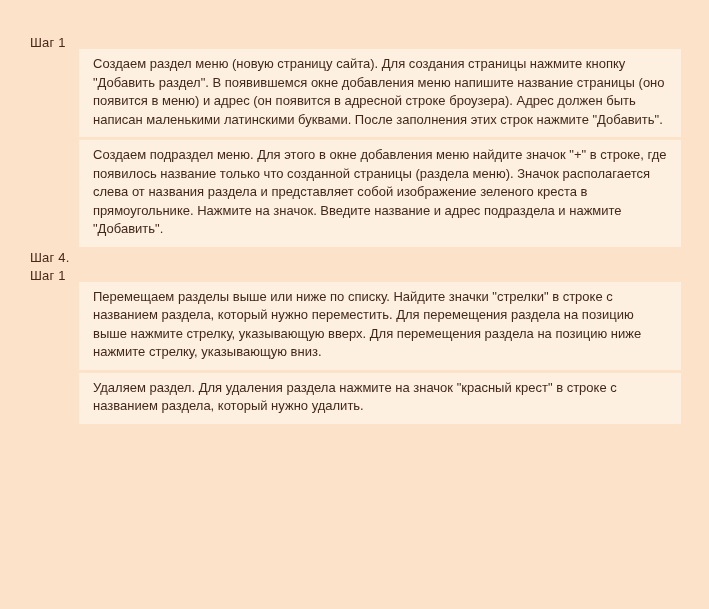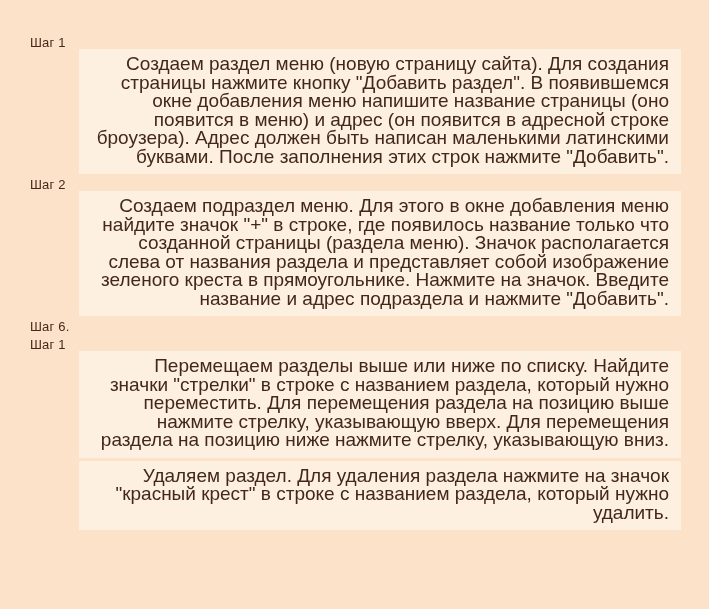--- a/index.html
+++ b/index.html
@@ -29,43 +29,42 @@
     line-height: 14px;
     height: 14px;
     letter-spacing: 0.2px;
     white-space: nowrap;
   }
   .step-text {
     margin-left: 49px;
     margin-top: -1px;
     background: #fdf0e1;
     color: #43281a;
-    font-size: 19px;
+    font-size: 13px;
     line-height: 18.5px;
     padding: 6px 12px 8px 14px;
-    text-align: right;
+    text-align: left;
   }
 </style>
 </head>
 <body>
 
 <div class="page">
 
   <div class="step">
     <div class="step-label">Шаг 1</div>
     <div class="step-text">Создаем раздел меню (новую страницу сайта). Для создания страницы нажмите кнопку "Добавить раздел". В появившемся окне добавления меню напишите название страницы (оно появится в меню) и адрес (он появится в адресной строке броузера). Адрес должен быть написан маленькими латинскими буквами. После заполнения этих строк нажмите "Добавить".</div>
   </div>
 
   <div class="step">
-    <div class="step-label">Шаг 2</div>
     <div class="step-text">Создаем подраздел меню. Для этого в окне добавления меню найдите значок "+" в строке, где появилось название только что созданной страницы (раздела меню). Значок располагается слева от названия раздела и представляет собой изображение зеленого креста в прямоугольнике. Нажмите на значок. Введите название и адрес подраздела и нажмите "Добавить".</div>
   </div>
 
   <div class="step">
-    <div class="step-label">Шаг 6.</div>
+    <div class="step-label">Шаг 4.</div>
   </div>
 
   <div class="step">
   </div>
 
   <div class="step">
     <div class="step-label">Шаг 1</div>
     <div class="step-text">Перемещаем разделы выше или ниже по списку. Найдите значки "стрелки" в строке с названием раздела, который нужно переместить. Для перемещения раздела на позицию выше нажмите стрелку, указывающую вверх. Для перемещения раздела на позицию ниже нажмите стрелку, указывающую вниз.</div>
   </div>
 

